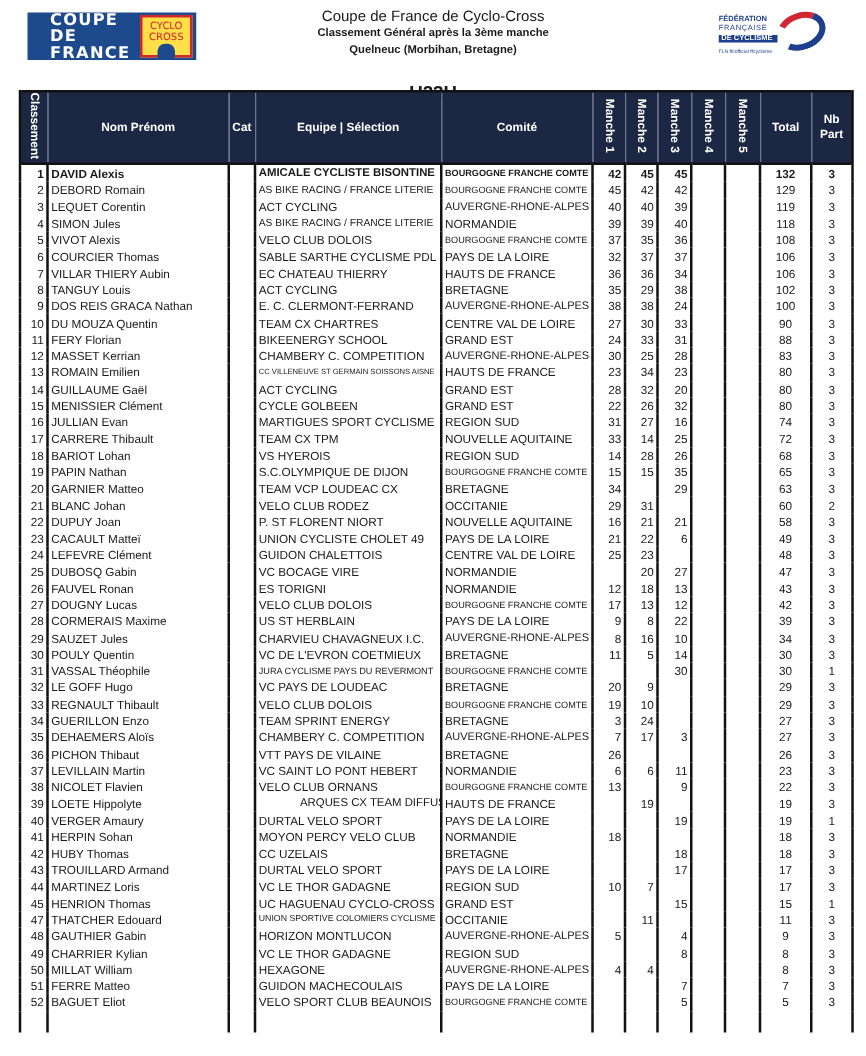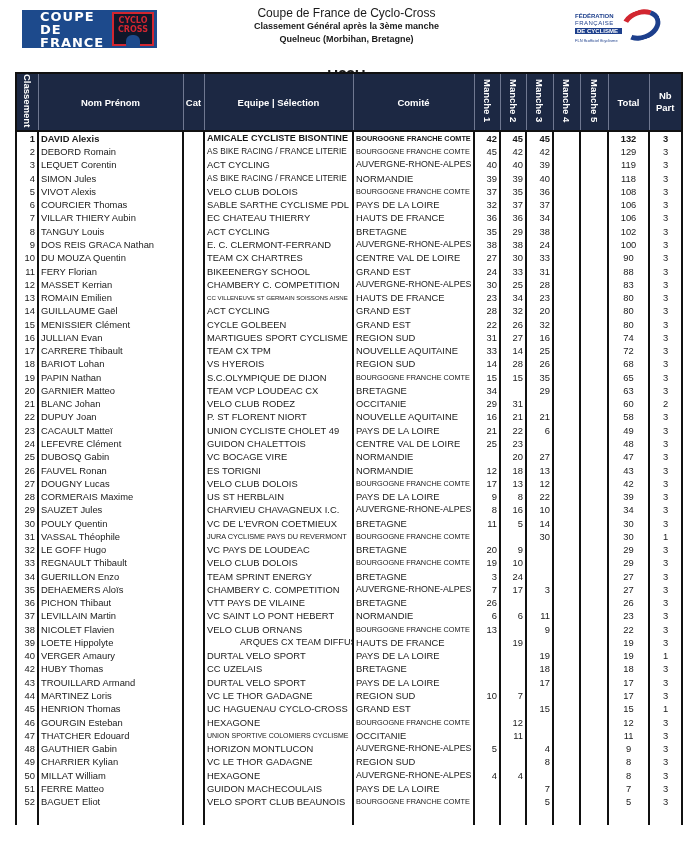--- a/index.html
+++ b/index.html
@@ -2,21 +2,21 @@
 <html><head>
 <meta charset="utf-8">
 <style>
   * { box-sizing: border-box; margin: 0; padding: 0; }
   html, body { width: 693px; height: 845px; background: #ffffff; overflow: hidden; }
   body { position: relative; font-family: "Liberation Sans", sans-serif; color: #1a1a1a; }
 
   
   .logo-cdf { position: absolute; left: 22px; top: 10px; width: 135px; height: 38px; background: #1d4a8c; display: flex; align-items: center; }
   .logo-cdf .txt { color: #fff; font-family: "DejaVu Sans", sans-serif; font-weight: bold; font-size: 13px; line-height: 13px; letter-spacing: 1px; padding-left: 18px; width: 86px; }
-  .logo-cdf .cx { position: absolute; right: 3px; top: 2px; width: 42px; height: 34px; background: #0f172a; border: 2px solid #d22630; color: #d22630; font-family: "DejaVu Sans", sans-serif; font-weight: bold; font-size: 8px; line-height: 9px; text-align: center; padding-top: 2px; }
+  .logo-cdf .cx { position: absolute; right: 3px; top: 2px; width: 42px; height: 34px; background: #fde047; border: 2px solid #d22630; color: #d22630; font-family: "DejaVu Sans", sans-serif; font-weight: normal; font-size: 8px; line-height: 9px; text-align: center; padding-top: 2px; }
   .logo-cdf .cx .rider { display: block; width: 14px; height: 12px; margin: 1px auto 0; background: #1d4a8c; border-radius: 6px 6px 2px 2px; }
 
   .titles { position: absolute; left: 180px; width: 333px; top: 7px; text-align: center; }
   .titles .t1 { font-weight: normal; font-size: 12px; line-height: 13px; }
   .titles .t2, .titles .t3 { font-weight: bold; font-size: 9px; line-height: 13px; }
   .titles .cat { font-weight: bold; font-size: 15px; line-height: 18px; margin-top: 20px; }
 
   .logo-ffc { position: absolute; left: 573px; top: 10px; width: 90px; height: 42px; }
   .logo-ffc .l1 { position: absolute; left: 2px; top: 3px; font-size: 6px; font-weight: bold; color: #1d3f8c; }
   .logo-ffc .l2 { position: absolute; left: 2px; top: 10px; font-size: 6px; color: #1d3f8c; letter-spacing: 0.5px; }
@@ -656,20 +656,34 @@
         <td>PAYS DE LA LOIRE</td>
         <td class="num"></td>
         <td class="num"></td>
         <td class="num">19</td>
         <td class="num"></td>
         <td class="num"></td>
         <td class="ctr">19</td>
         <td class="ctr">1</td>
       </tr>
       <tr>
+        <td class="rank">41</td>
+        <td>HERPIN Sohan</td>
+        <td class="ctr"></td>
+        <td>MOYON PERCY VELO CLUB</td>
+        <td>NORMANDIE</td>
+        <td class="num">18</td>
+        <td class="num"></td>
+        <td class="num"></td>
+        <td class="num"></td>
+        <td class="num"></td>
+        <td class="ctr">18</td>
+        <td class="ctr">3</td>
+      </tr>
+      <tr>
         <td class="rank">42</td>
         <td>HUBY Thomas</td>
         <td class="ctr"></td>
         <td>CC UZELAIS</td>
         <td>BRETAGNE</td>
         <td class="num"></td>
         <td class="num"></td>
         <td class="num">18</td>
         <td class="num"></td>
         <td class="num"></td>
@@ -712,34 +726,20 @@
         <td>GRAND EST</td>
         <td class="num"></td>
         <td class="num"></td>
         <td class="num">15</td>
         <td class="num"></td>
         <td class="num"></td>
         <td class="ctr">15</td>
         <td class="ctr">1</td>
       </tr>
       <tr>
-        <td class="rank">46</td>
-        <td>GOURGIN Esteban</td>
-        <td class="ctr"></td>
-        <td>HEXAGONE</td>
-        <td style="font-size: 7.3px;">BOURGOGNE FRANCHE COMTE</td>
-        <td class="num"></td>
-        <td class="num">12</td>
-        <td class="num"></td>
-        <td class="num"></td>
-        <td class="num"></td>
-        <td class="ctr">12</td>
-        <td class="ctr">3</td>
-      </tr>
-      <tr>
         <td class="rank">47</td>
         <td>THATCHER Edouard</td>
         <td class="ctr"></td>
         <td style="font-size: 7px;">UNION SPORTIVE COLOMIERS CYCLISME</td>
         <td>OCCITANIE</td>
         <td class="num"></td>
         <td class="num">11</td>
         <td class="num"></td>
         <td class="num"></td>
         <td class="num"></td>

